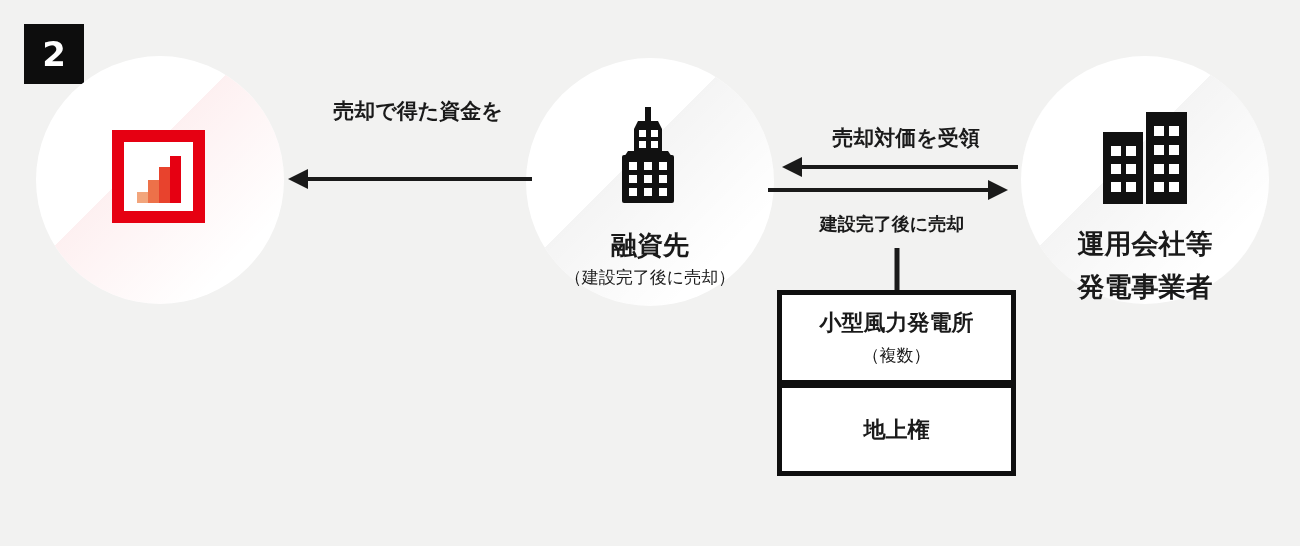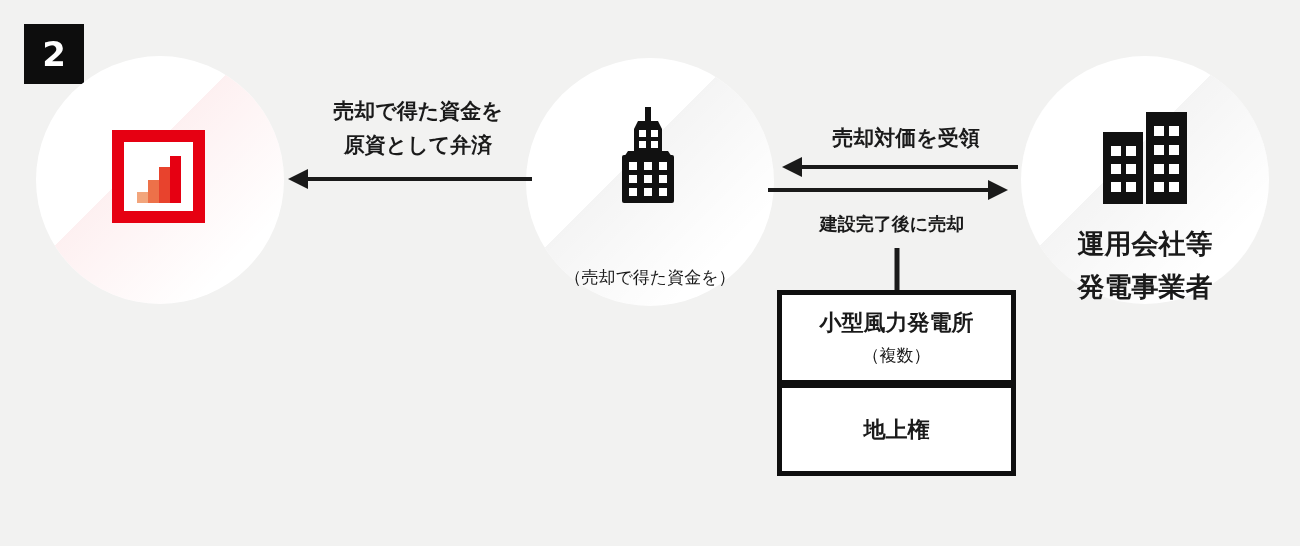--- a/index.html
+++ b/index.html
@@ -154,26 +154,26 @@
     </g>
     <g stroke="#1A1A1A" fill="#1A1A1A">
       <line x1="768" y1="190" x2="996" y2="190" stroke-width="4"></line>
       <polygon points="1008,190 988,180 988,200" stroke="none"></polygon>
     </g>
     <line x1="897" y1="248" x2="897" y2="292" stroke="#1A1A1A" stroke-width="5"></line>
   </svg>
 
   <div class="lbl lbl-repayment">
     <div>売却で得た資金を</div>
-    <div>原資として弁済</div>
   </div>
   <div class="lbl lbl-proceeds">売却対価を受領</div>
   <div class="lbl lbl-sale">建設完了後に売却</div>
 
-  <div class="lbl lbl-borrower-role">（売却で得た資金を）</div>
+  <div class="lbl lbl-borrower-name">融資先</div>
+  <div class="lbl lbl-borrower-role">（建設完了後に売却）</div>
   <div class="lbl lbl-operator">
     <div>運用会社等</div>
     <div>発電事業者</div>
   </div>
 
   <div class="asset-box box-windfarm">
     <div class="asset-title">小型風力発電所</div>
     <div class="asset-note">（複数）</div>
   </div>
   <div class="asset-box box-surface">

